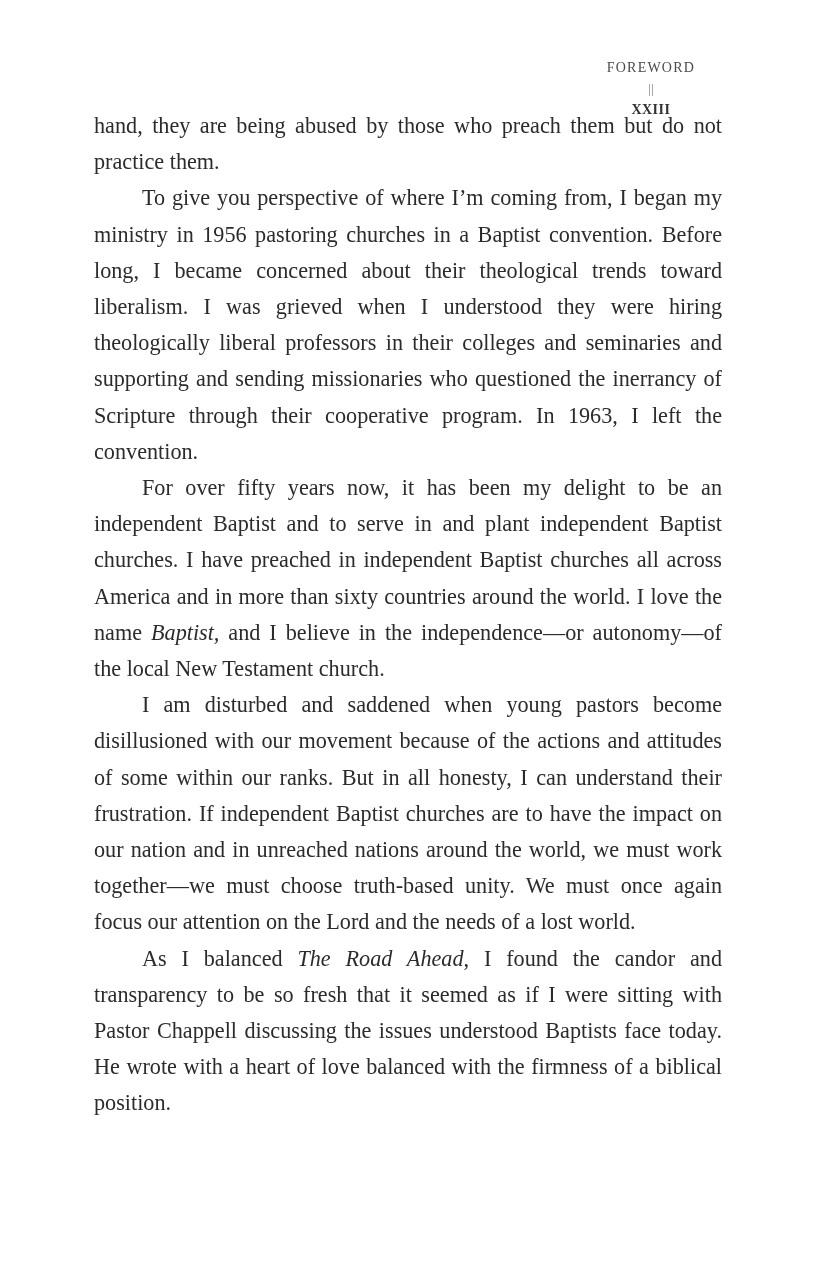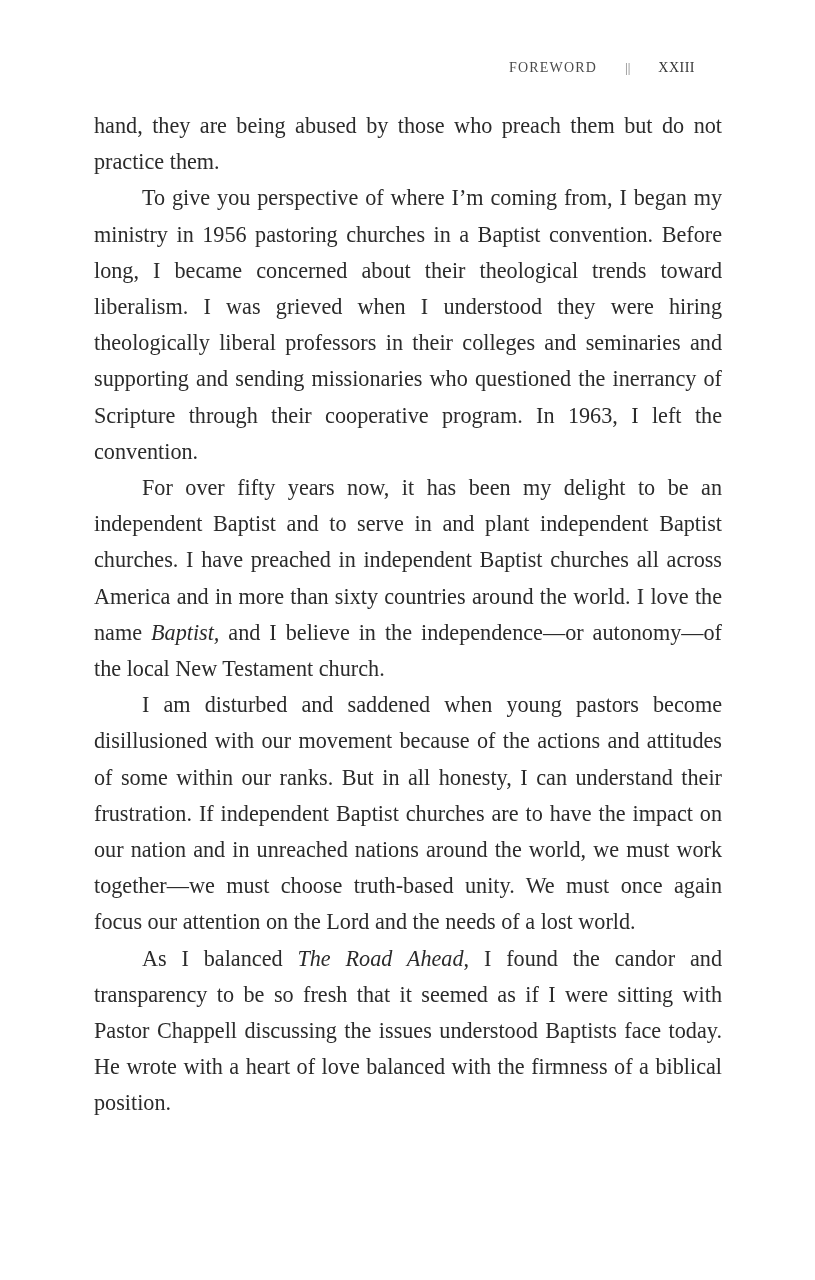--- a/index.html
+++ b/index.html
@@ -17,29 +17,30 @@
   }
   .running-head {
     position: absolute;
     top: 60px;
     right: 120px;
     font-size: 14px;
     letter-spacing: 1.2px;
     color: #4a4a4a;
     display: flex;
     align-items: center;
-    gap: 28px;
+    gap: 5px;
+    flex-direction: column;
   }
   .running-head .sep {
     font-size: 13px;
     letter-spacing: 0;
     color: #777;
   }
   .running-head .folio {
-    font-weight: normal;
+    font-weight: bold;
     letter-spacing: 0.5px;
     color: #333;
   }
   .text-block {
     position: absolute;
     left: 94px;
     top: 108px;
     width: 628px;
     font-size: 22.2px;
     line-height: 36.2px;

